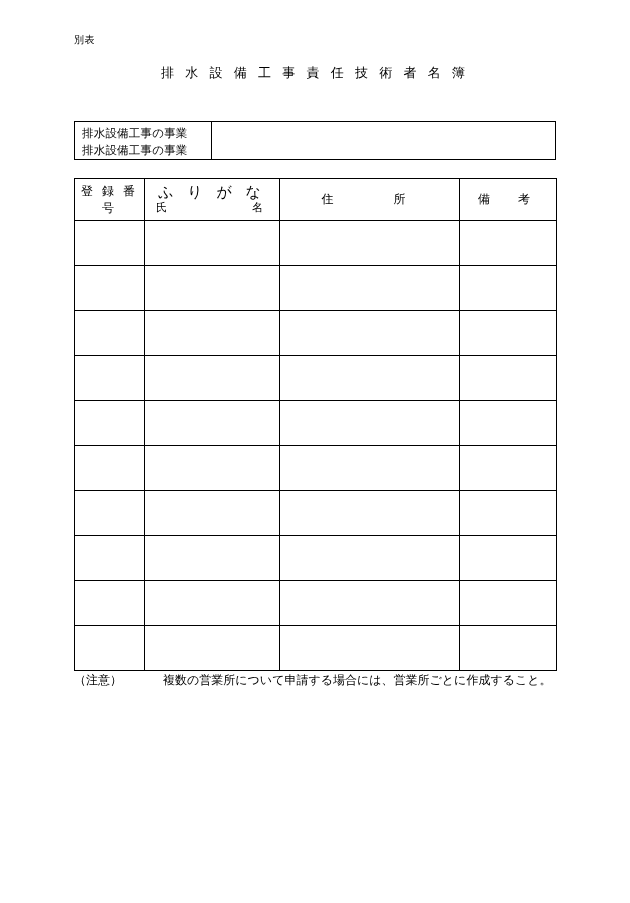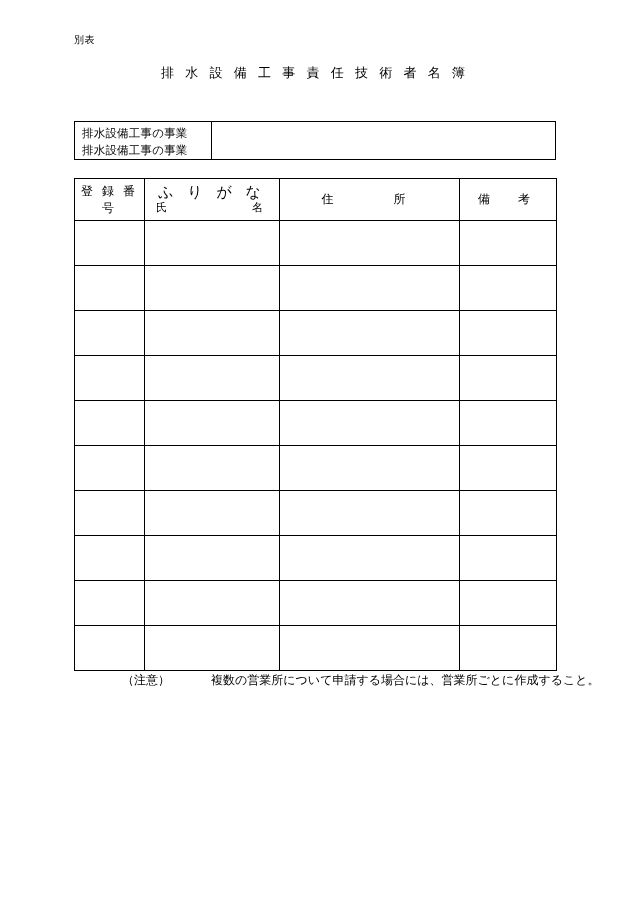--- a/index.html
+++ b/index.html
@@ -124,21 +124,20 @@
   .roster-table tbody td {
     height: 44px;
   }
 
   .note-row {
     position: absolute;
     left: 74px;
     top: 672px;
     width: 500px;
     font-size: 12px;
-    margin-left: 48px;
   }
   .note-label {
     display: inline-block;
     width: 86px;
   }
   .note-text {
     display: inline-block;
   }
 </style>
 </head>

